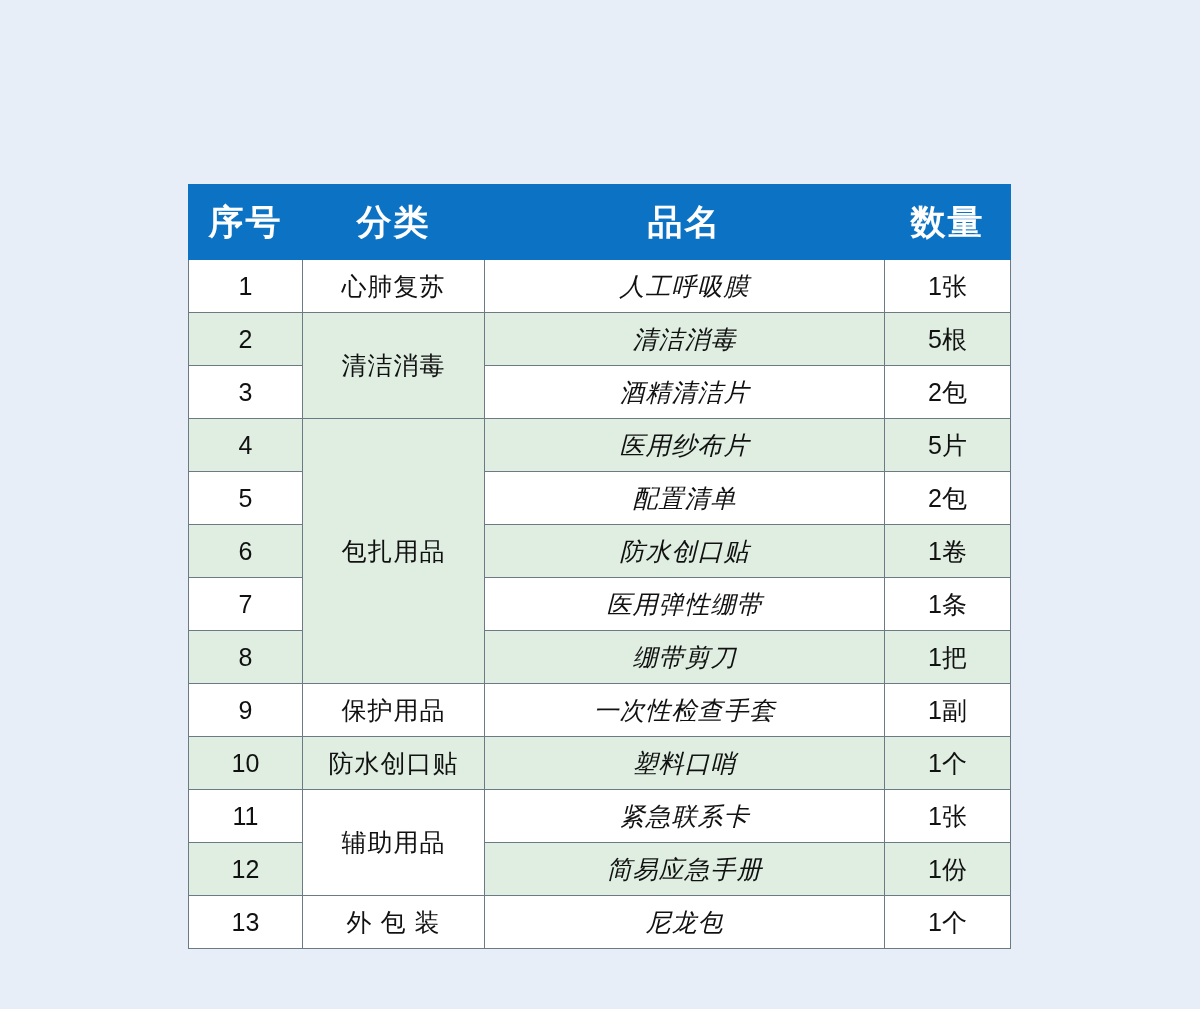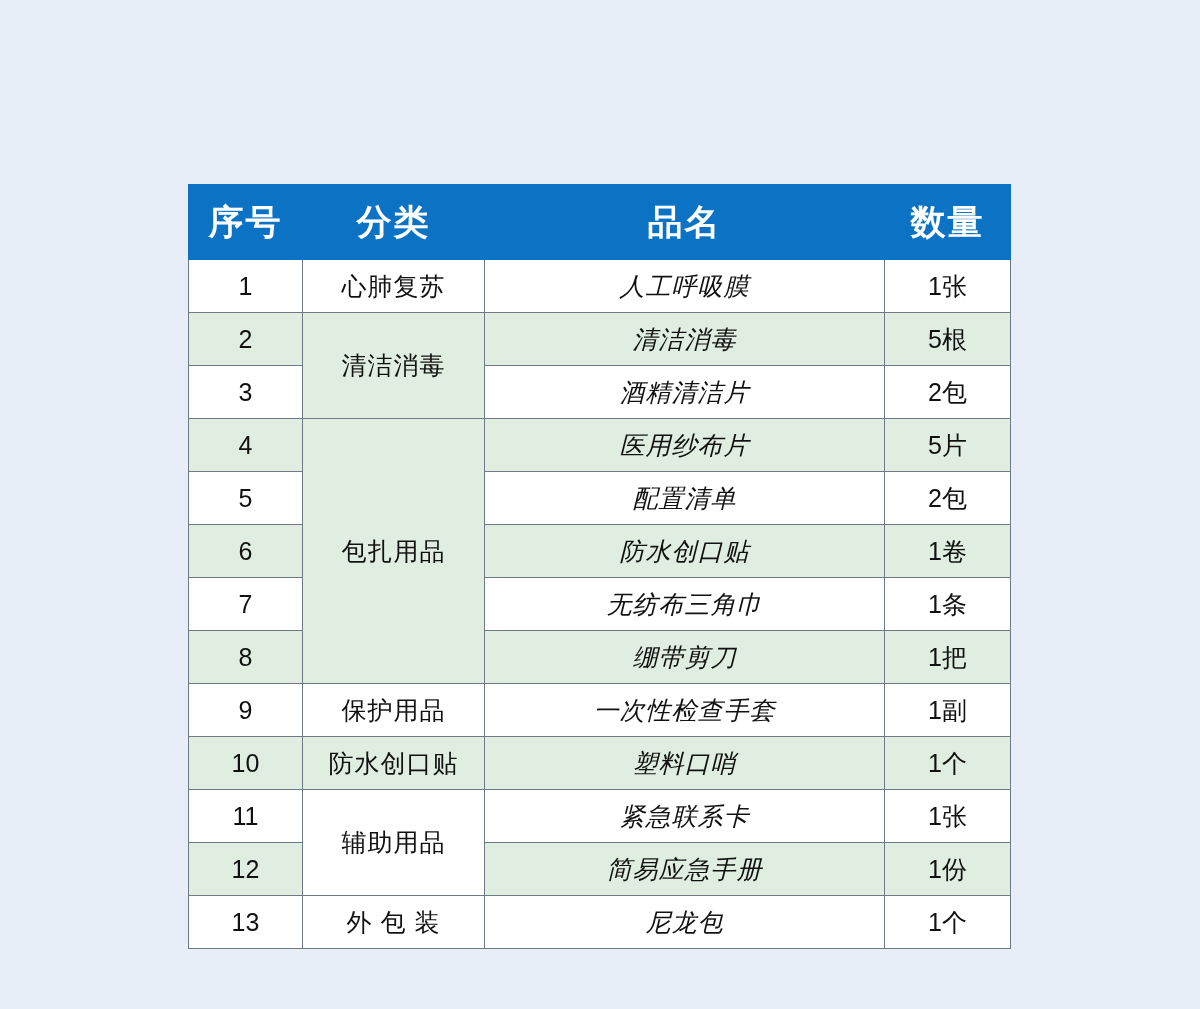--- a/index.html
+++ b/index.html
@@ -145,21 +145,21 @@
           <td class="name-cell">配置清单</td>
           <td>2包</td>
         </tr>
         <tr class="row-green">
           <td>6</td>
           <td class="name-cell">防水创口贴</td>
           <td>1卷</td>
         </tr>
         <tr class="row-white">
           <td>7</td>
-          <td class="name-cell">无纺布三角巾</td>
+          <td class="name-cell">医用弹性绷带</td>
           <td>1条</td>
         </tr>
         <tr class="row-green">
           <td>8</td>
           <td class="name-cell">绷带剪刀</td>
           <td>1把</td>
         </tr>
 
         <tr class="row-white">
           <td>9</td>

